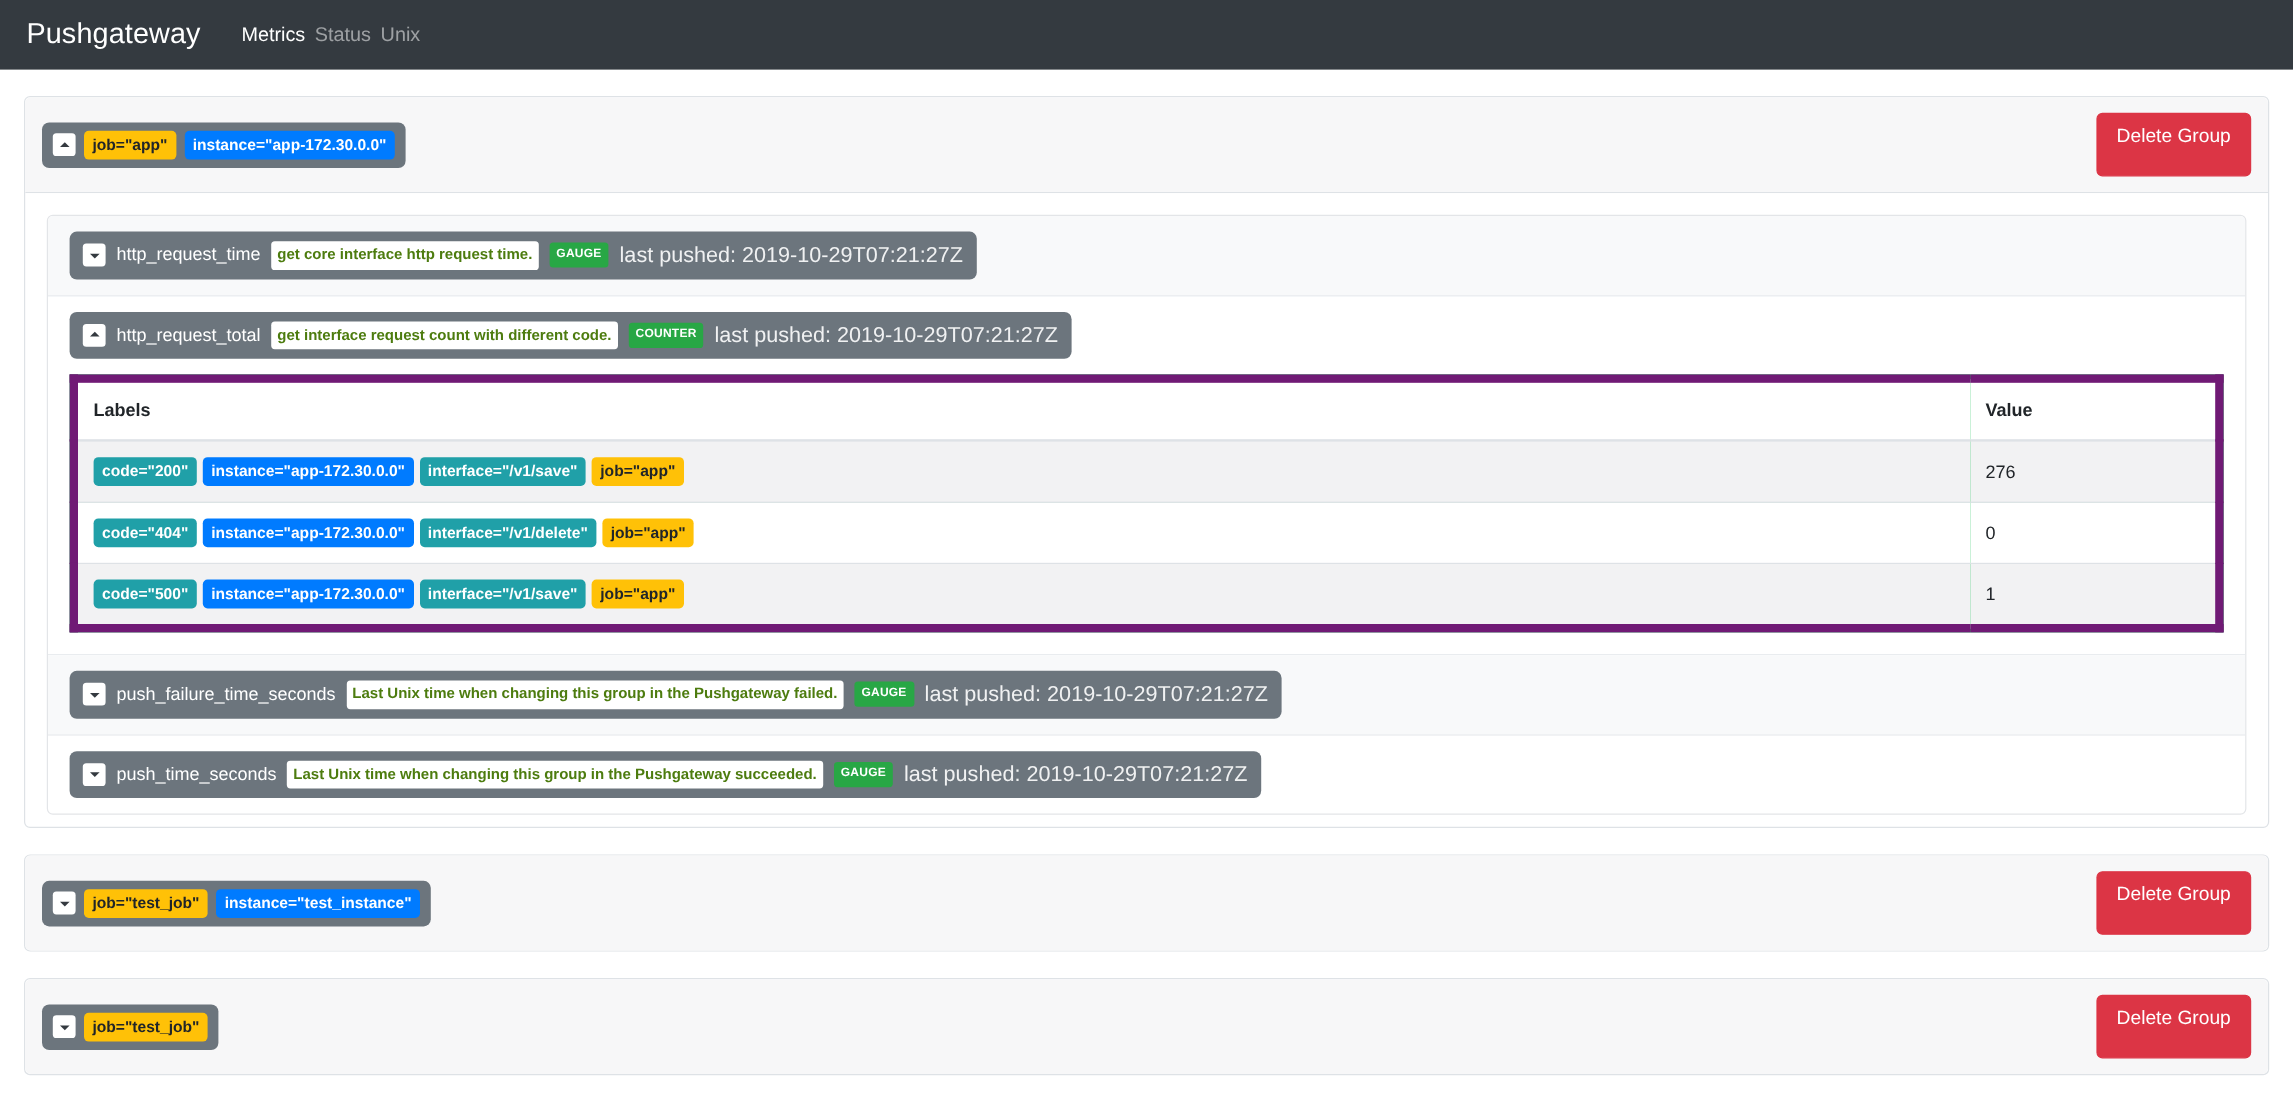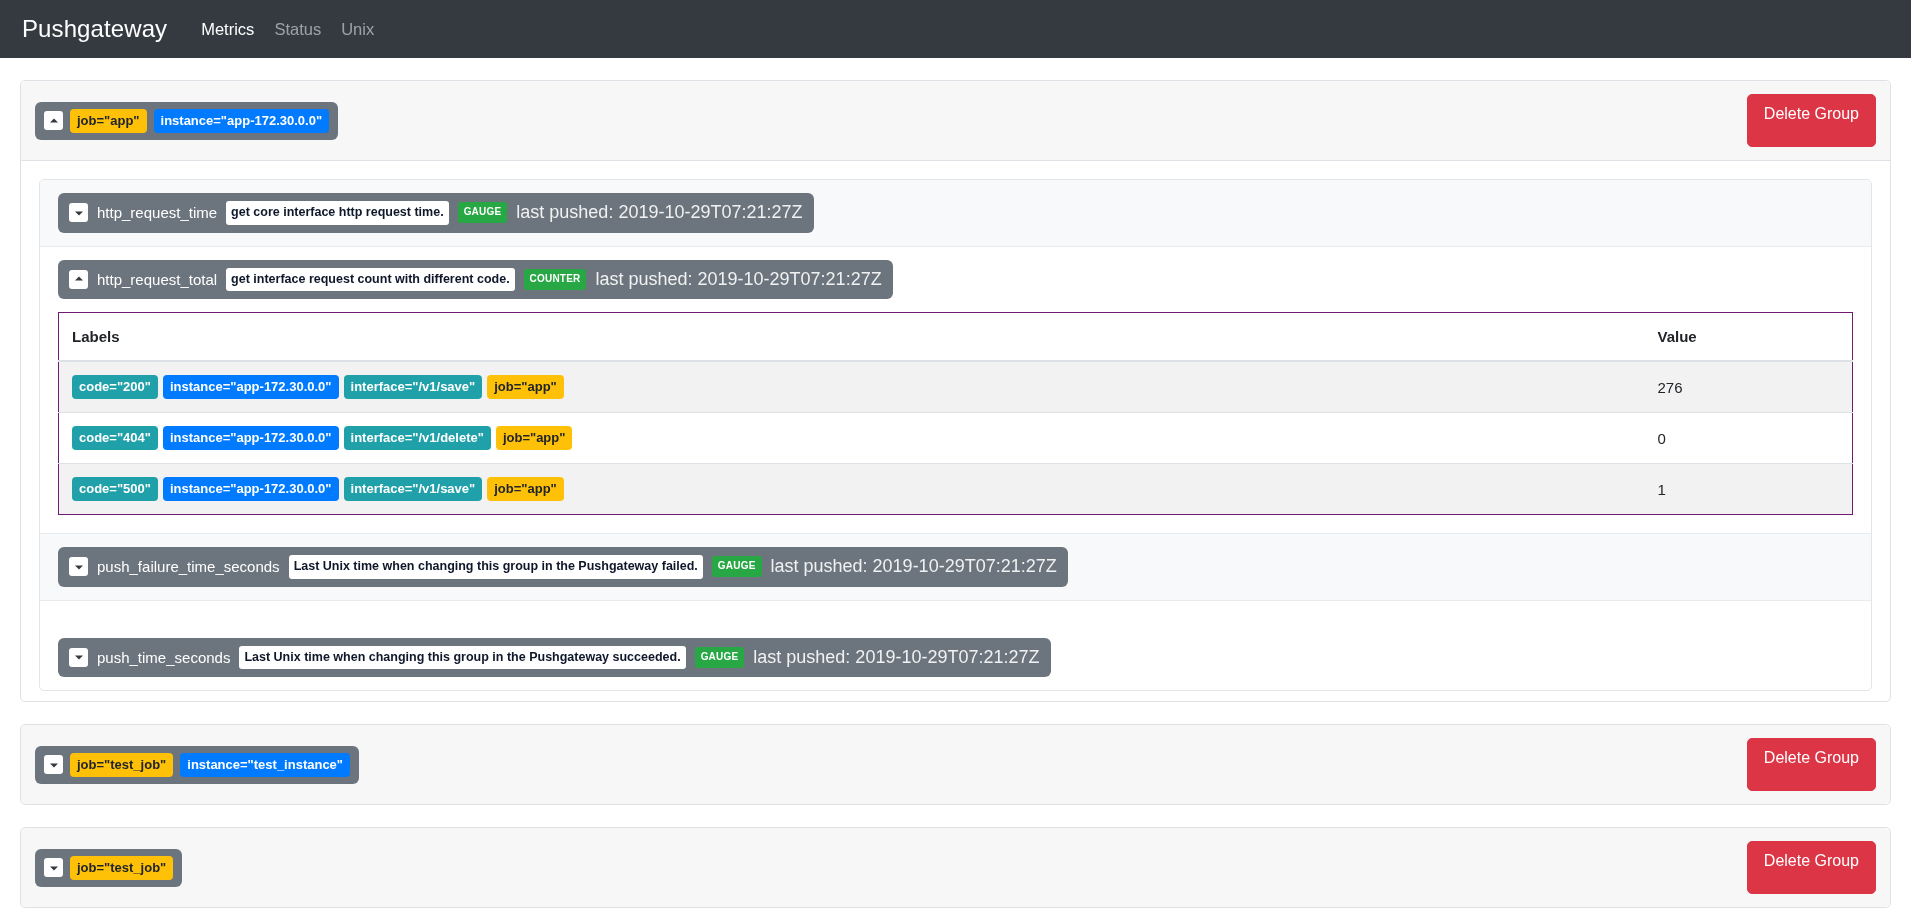--- a/index.html
+++ b/index.html
@@ -20,21 +20,21 @@
     padding: 12px 22px;
   }
   .brand {
     color: #ffffff;
     font-size: 24px;
     font-weight: 400;
     letter-spacing: .1px;
     margin-right: 34px;
     text-decoration: none;
   }
-  .nav-links { display: flex; align-items: center; gap: 20px; }
+  .nav-links { display: flex; align-items: center; gap: 8px; }
   .nav-link {
     font-size: 16.5px;
     text-decoration: none;
     color: rgba(255,255,255,.52);
   }
   .nav-link.active { color: #ffffff; }
 
   
   .container {
     padding: 22px 20px 0 20px;
@@ -101,42 +101,42 @@
   
   .group-body { padding: 18px 18px 10px; }
 
   .metrics-panel {
     border: 1px solid #e3e5e8;
     border-radius: 5px;
     background: #ffffff;
     overflow: hidden;
   }
   .metric-block { border-bottom: 1px solid #e9ecef; }
-  .metric-block:last-child { border-bottom: none; margin-top: 24px; }
+  .metric-block:last-child { border-bottom: none; }
   .metric-block.alt { background: #f8f9fa; }
 
   .metric-head { padding: 13px 18px; }
 
   .metric-chip {
     display: inline-flex;
     align-items: center;
     gap: 9px;
     background: #6c757d;
     border-radius: 6px;
     padding: 8px 11px;
   }
   .metric-name {
     color: #ffffff;
     font-size: 15px;
     font-weight: 400;
     white-space: nowrap;
   }
   .metric-help {
     background: #ffffff;
-    color: #0f172a;
+    color: #4d7c0f;
     font-size: 12.5px;
     font-weight: 700;
     line-height: 1;
     padding: 5px 5px 6px;
     border-radius: 3px;
     white-space: nowrap;
   }
   .metric-type {
     background: #28a745;
     color: #ffffff;
@@ -151,21 +151,21 @@
     color: #f0f1f2;
     font-size: 18px;
     white-space: nowrap;
   }
 
   
   .metric-table-wrap { padding: 0 18px 18px; }
   table.metrics {
     width: 100%;
     border-collapse: collapse;
-    border: 1px solid #701a75;
+    border: 7px solid #701a75;
     background: #22c55e;
     table-layout: fixed;
   }
   table.metrics th {
     text-align: left;
     font-size: 15px;
     font-weight: 700;
     color: #212529;
     padding: 15px 13px;
     border-bottom: 2px solid #dee2e6;

